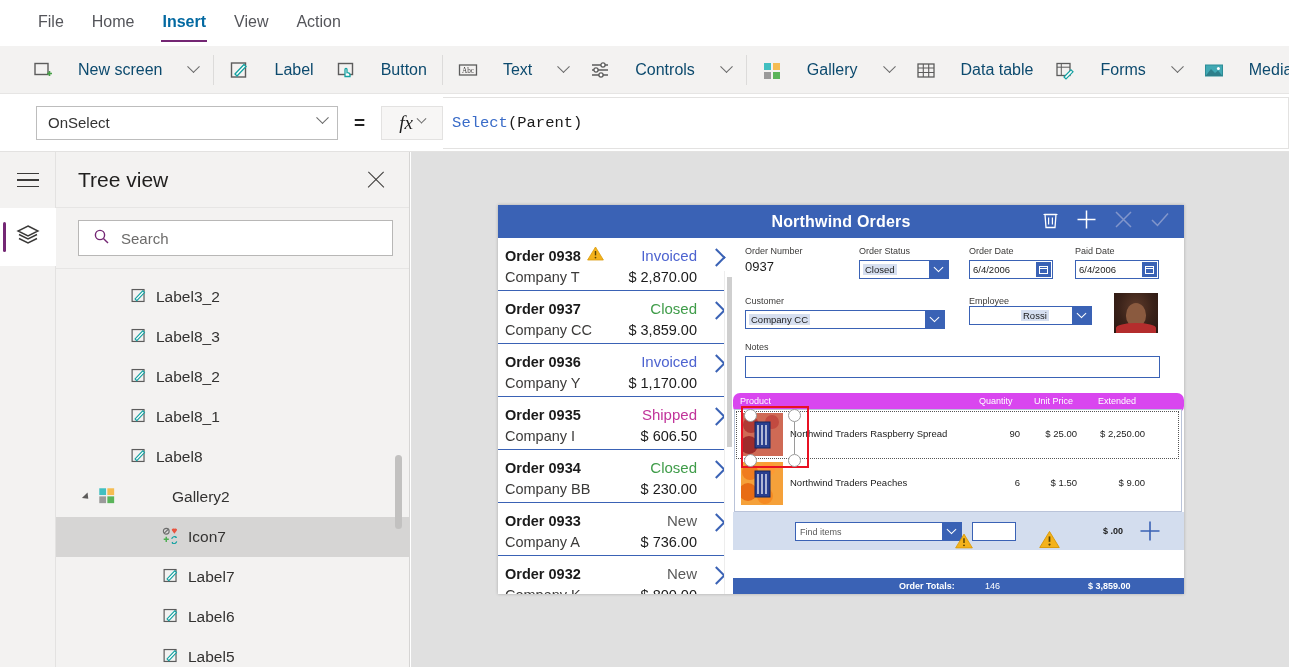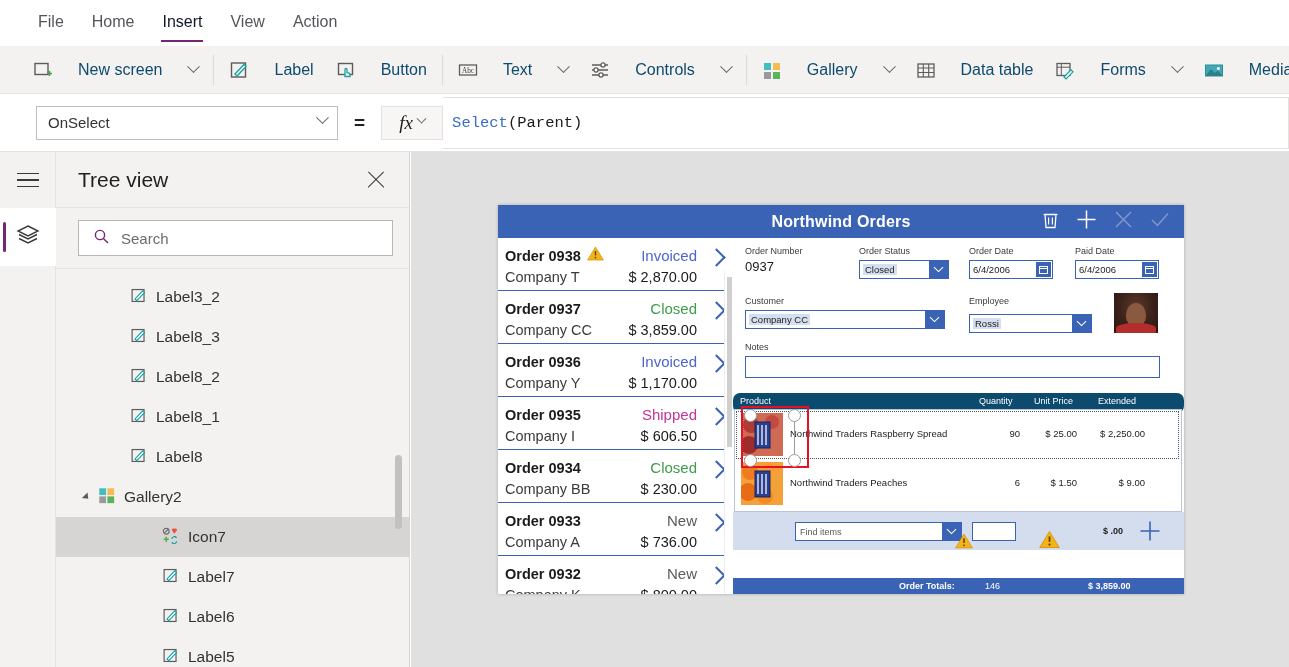--- a/index.html
+++ b/index.html
@@ -15,21 +15,21 @@
   
   .menubar {
     position: absolute; left: 0; top: 0; width: 1289px; height: 46px;
     background: #ffffff;
     display: flex; align-items: center; padding-left: 24px;
   }
   .menu-item {
     font-size: 16px; color: #54555a; padding: 0 14px; line-height: 44px;
     height: 46px; position: relative; cursor: default; white-space: nowrap;
   }
-  .menu-item.active { color: #0f172a; font-weight: normal; }
+  .menu-item.active { color: #0369a1; font-weight: bold; }
   .menu-item.active::after {
     content: ""; position: absolute; left: 13px; right: 13px; bottom: 4px;
     height: 2.5px; background: #742774;
   }
 
   
   .ribbon {
     position: absolute; left: 0; top: 46px; width: 1289px; height: 48px;
     background: #f3f2f1;
     border-bottom: 1px solid #e6e5e4;
@@ -114,21 +114,21 @@
     height: 36px; border: 1px solid #b8b7b6; background: #fff;
     display: flex; align-items: center; padding-left: 14px; gap: 11px;
   }
   .search-box .ph { font-size: 15px; color: #6c6b6a; }
   .tree-list { position: relative; height: 403px; overflow: hidden; padding-top: 8px; }
   .tnode {
     height: 40px; display: flex; align-items: center; font-size: 15.5px; color: #333231;
     padding-left: 74px; position: relative;
   }
   .tnode.lvl2 { padding-left: 74px; }
-  .tnode.lvl1 { padding-left: 42px; }
+  .tnode.lvl1 { padding-left: 42px; gap: 48px; }
   .tnode.lvl3 { padding-left: 106px; }
   .tnode.selected { background: #d6d5d4; }
   .tnode .tlabel { margin-left: 9px; }
   .tri {
     position: absolute; left: 28px; width: 0; height: 0;
     border-left: 5px solid #5c5b5a; border-top: 4px solid transparent;
     border-bottom: 4px solid transparent; transform: rotate(45deg);
   }
   .tree-scroll {
     position: absolute; right: 7px; top: 186px; width: 7px; height: 74px;
@@ -223,21 +223,21 @@
     position: absolute; left: 12px; top: 10px; width: 20px; height: 24px; border-radius: 50% 50% 46% 46%;
     background: #8a5a3f;
   }
   .avatar .shirt {
     position: absolute; left: 2px; bottom: 0; width: 40px; height: 10px; background: #b42d2d;
     border-radius: 50% 50% 0 0;
   }
 
   
   .grid-head {
-    position: absolute; left: 0; right: 0; height: 20px; background: #0c4a6e;
+    position: absolute; left: 0; right: 0; height: 20px; background: #d946ef;
     color: #fff; font-size: 9px; border-radius: 7px;
   }
   .grid-head span { position: absolute; top: 3px; }
   .prod-area { position: absolute; left: 0; right: 0; background: #fff; border: 1px solid #b9c3d9; overflow: hidden; }
   .prow { position: relative; height: 49px; }
   .prow .pimg { position: absolute; left: 6px; top: 3px; width: 42px; height: 43px; }
   .prow .pname { position: absolute; left: 55px; top: 18px; font-size: 9.5px; color: #1b1b1b; }
   .prow .pqty { position: absolute; width: 40px; text-align: right; top: 18px; font-size: 9.5px; color: #1b1b1b; }
   .prow .pprice { position: absolute; width: 46px; text-align: right; top: 18px; font-size: 9.5px; color: #1b1b1b; }
   .prow .pext { position: absolute; width: 56px; text-align: right; top: 18px; font-size: 9.5px; color: #1b1b1b; }
@@ -741,21 +741,21 @@
           <div class="combo" style="margin-top:4px; width:200px;">
             <span class="val">Company CC</span>
             <span class="btn">
                 <span class="cv"></span>
               </span>
           </div>
         </div>
 
         <div class="fld-row" style="left:236px; top:58px; width:134px;">
           <div class="fld-label">Employee</div>
-          <div class="combo" style="margin-top:8px; width:123px;">
+          <div class="combo" style="margin-top:0; width:123px;padding-left:48px;">
             <span class="val">Rossi</span>
             <span class="btn">
                 <span class="cv"></span>
               </span>
           </div>
         </div>
 
         <div class="avatar" style="left:381px; top:55px;">
           <div class="face"></div>
           <div class="shirt"></div>

